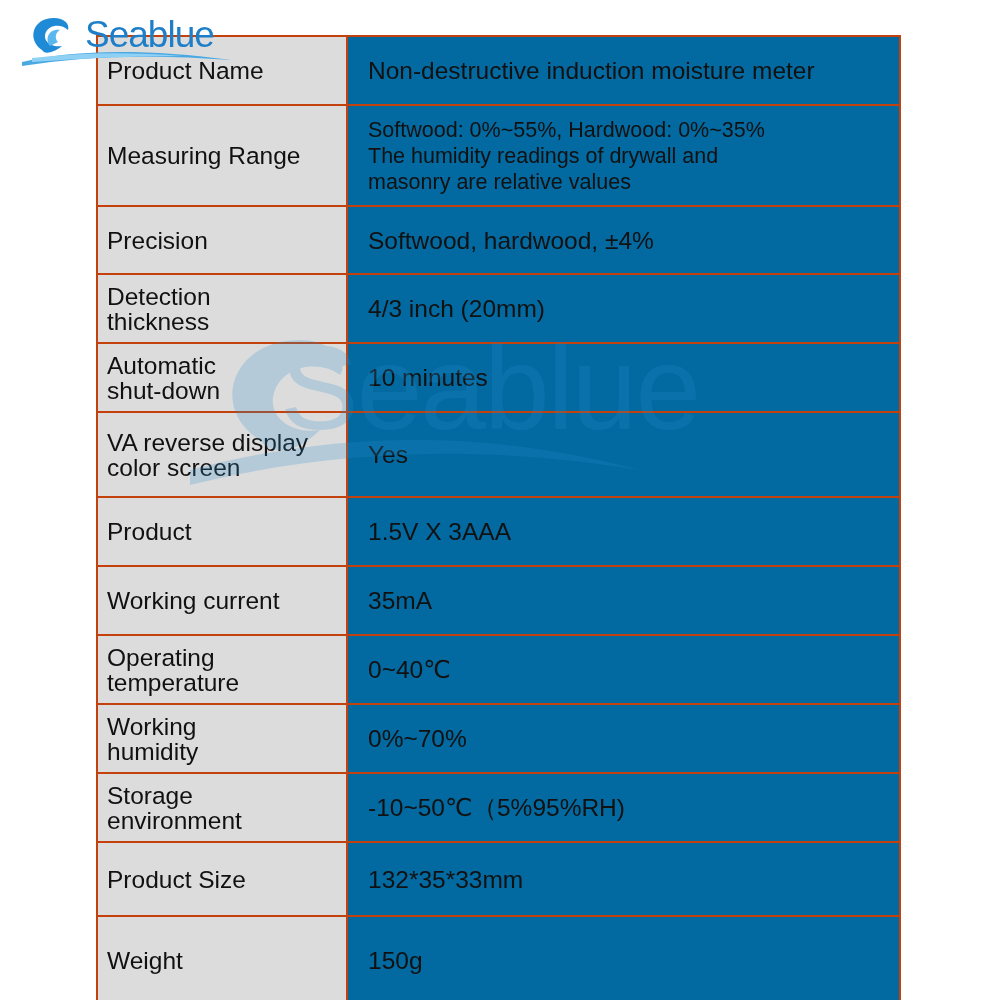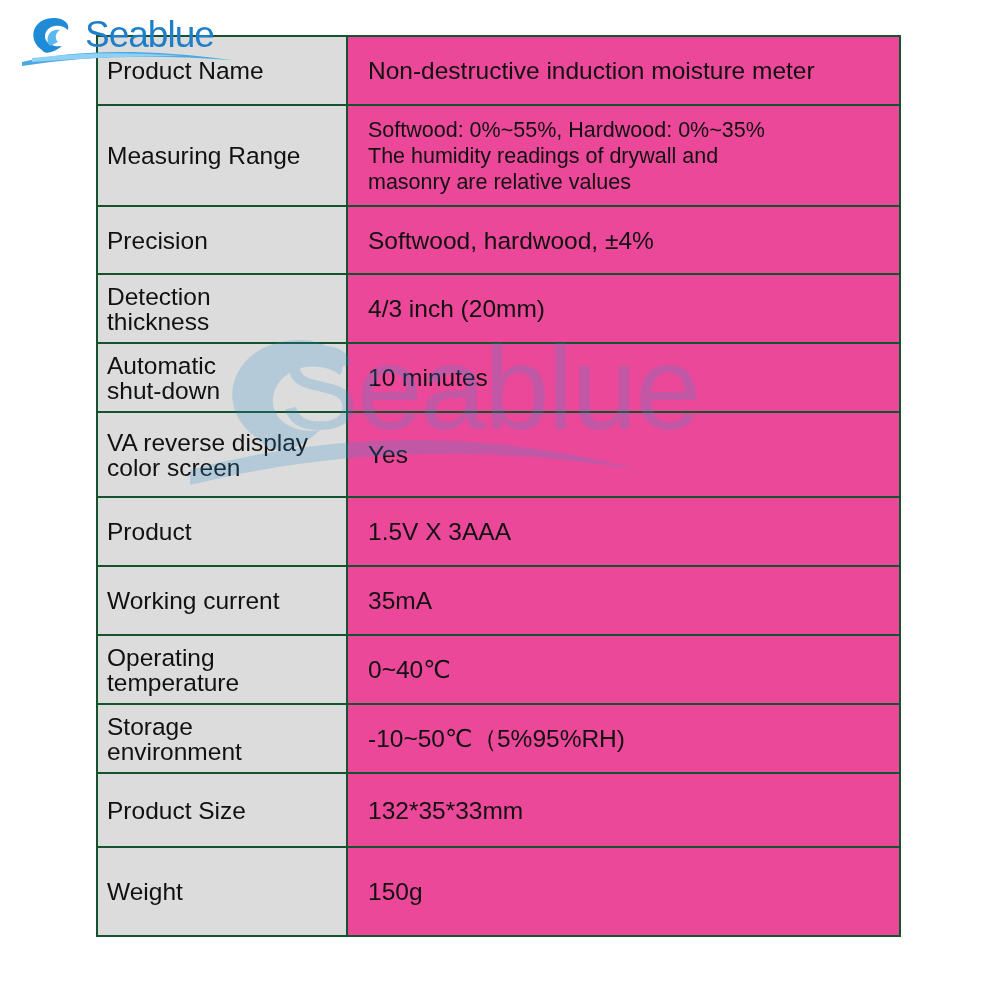--- a/index.html
+++ b/index.html
@@ -1,21 +1,21 @@
 <!DOCTYPE html>
 <html><head>
 <meta charset="utf-8">
 <style>
   html, body { margin:0; padding:0; }
   body { width:1000px; height:1000px; background:#ffffff; position:relative; overflow:hidden;
          font-family:"Liberation Sans", "DejaVu Sans", sans-serif; color:#111; }
   .spec-table { position:absolute; left:96px; top:35px; width:805px; border-collapse:collapse; }
-  .spec-table td { border:2px solid #14532d; padding:0; vertical-align:middle; }
+  .spec-table td { border:2px solid #c2410c; padding:0; vertical-align:middle; }
   .label-cell { width:239px; background:#dcdcdc; font-size:24.5px; line-height:25px; padding-left:9px !important; }
-  .value-cell { background:#ec4899; font-size:24.5px; line-height:27px; padding-left:20px !important; }
+  .value-cell { background:#0369a1; font-size:24.5px; line-height:27px; padding-left:20px !important; }
   .value-cell.small { font-size:21.5px; line-height:26px; }
   .label-inner, .value-inner { position:relative; z-index:2; }
   .watermark { position:absolute; left:190px; top:320px; width:470px; height:170px; z-index:3; pointer-events:none; opacity:0.22; }
   .wm-text { position:absolute; left:90px; top:0; font-size:118px; color:#2b8fcf; font-family:"Liberation Sans", sans-serif; letter-spacing:-2px; }
   .logo { position:absolute; left:22px; top:10px; width:220px; height:62px; z-index:5; }
   .logo-text { position:absolute; left:63px; top:4px; font-size:37px; color:#1e7fc8; letter-spacing:-1px; font-family:"Liberation Sans", sans-serif; }
 </style>
 </head>
 <body>
 
@@ -112,20 +112,29 @@
     <td class="label-cell">
       <div class="label-inner">Operating</div>
       <div class="label-inner">temperature</div>
     </td>
     <td class="value-cell">
           <div class="value-inner">0~40℃</div>
         </td>
   </tr>
   <tr style="height:69px">
     <td class="label-cell">
+      <div class="label-inner">Working</div>
+      <div class="label-inner">humidity</div>
+    </td>
+    <td class="value-cell">
+          <div class="value-inner">0%~70%</div>
+        </td>
+  </tr>
+  <tr style="height:69px">
+    <td class="label-cell">
       <div class="label-inner">Storage</div>
       <div class="label-inner">environment</div>
     </td>
     <td class="value-cell">
           <div class="value-inner">-10~50℃（5%95%RH)</div>
         </td>
   </tr>
   <tr style="height:74px">
     <td class="label-cell">
           <div class="label-inner">Product Size</div>

